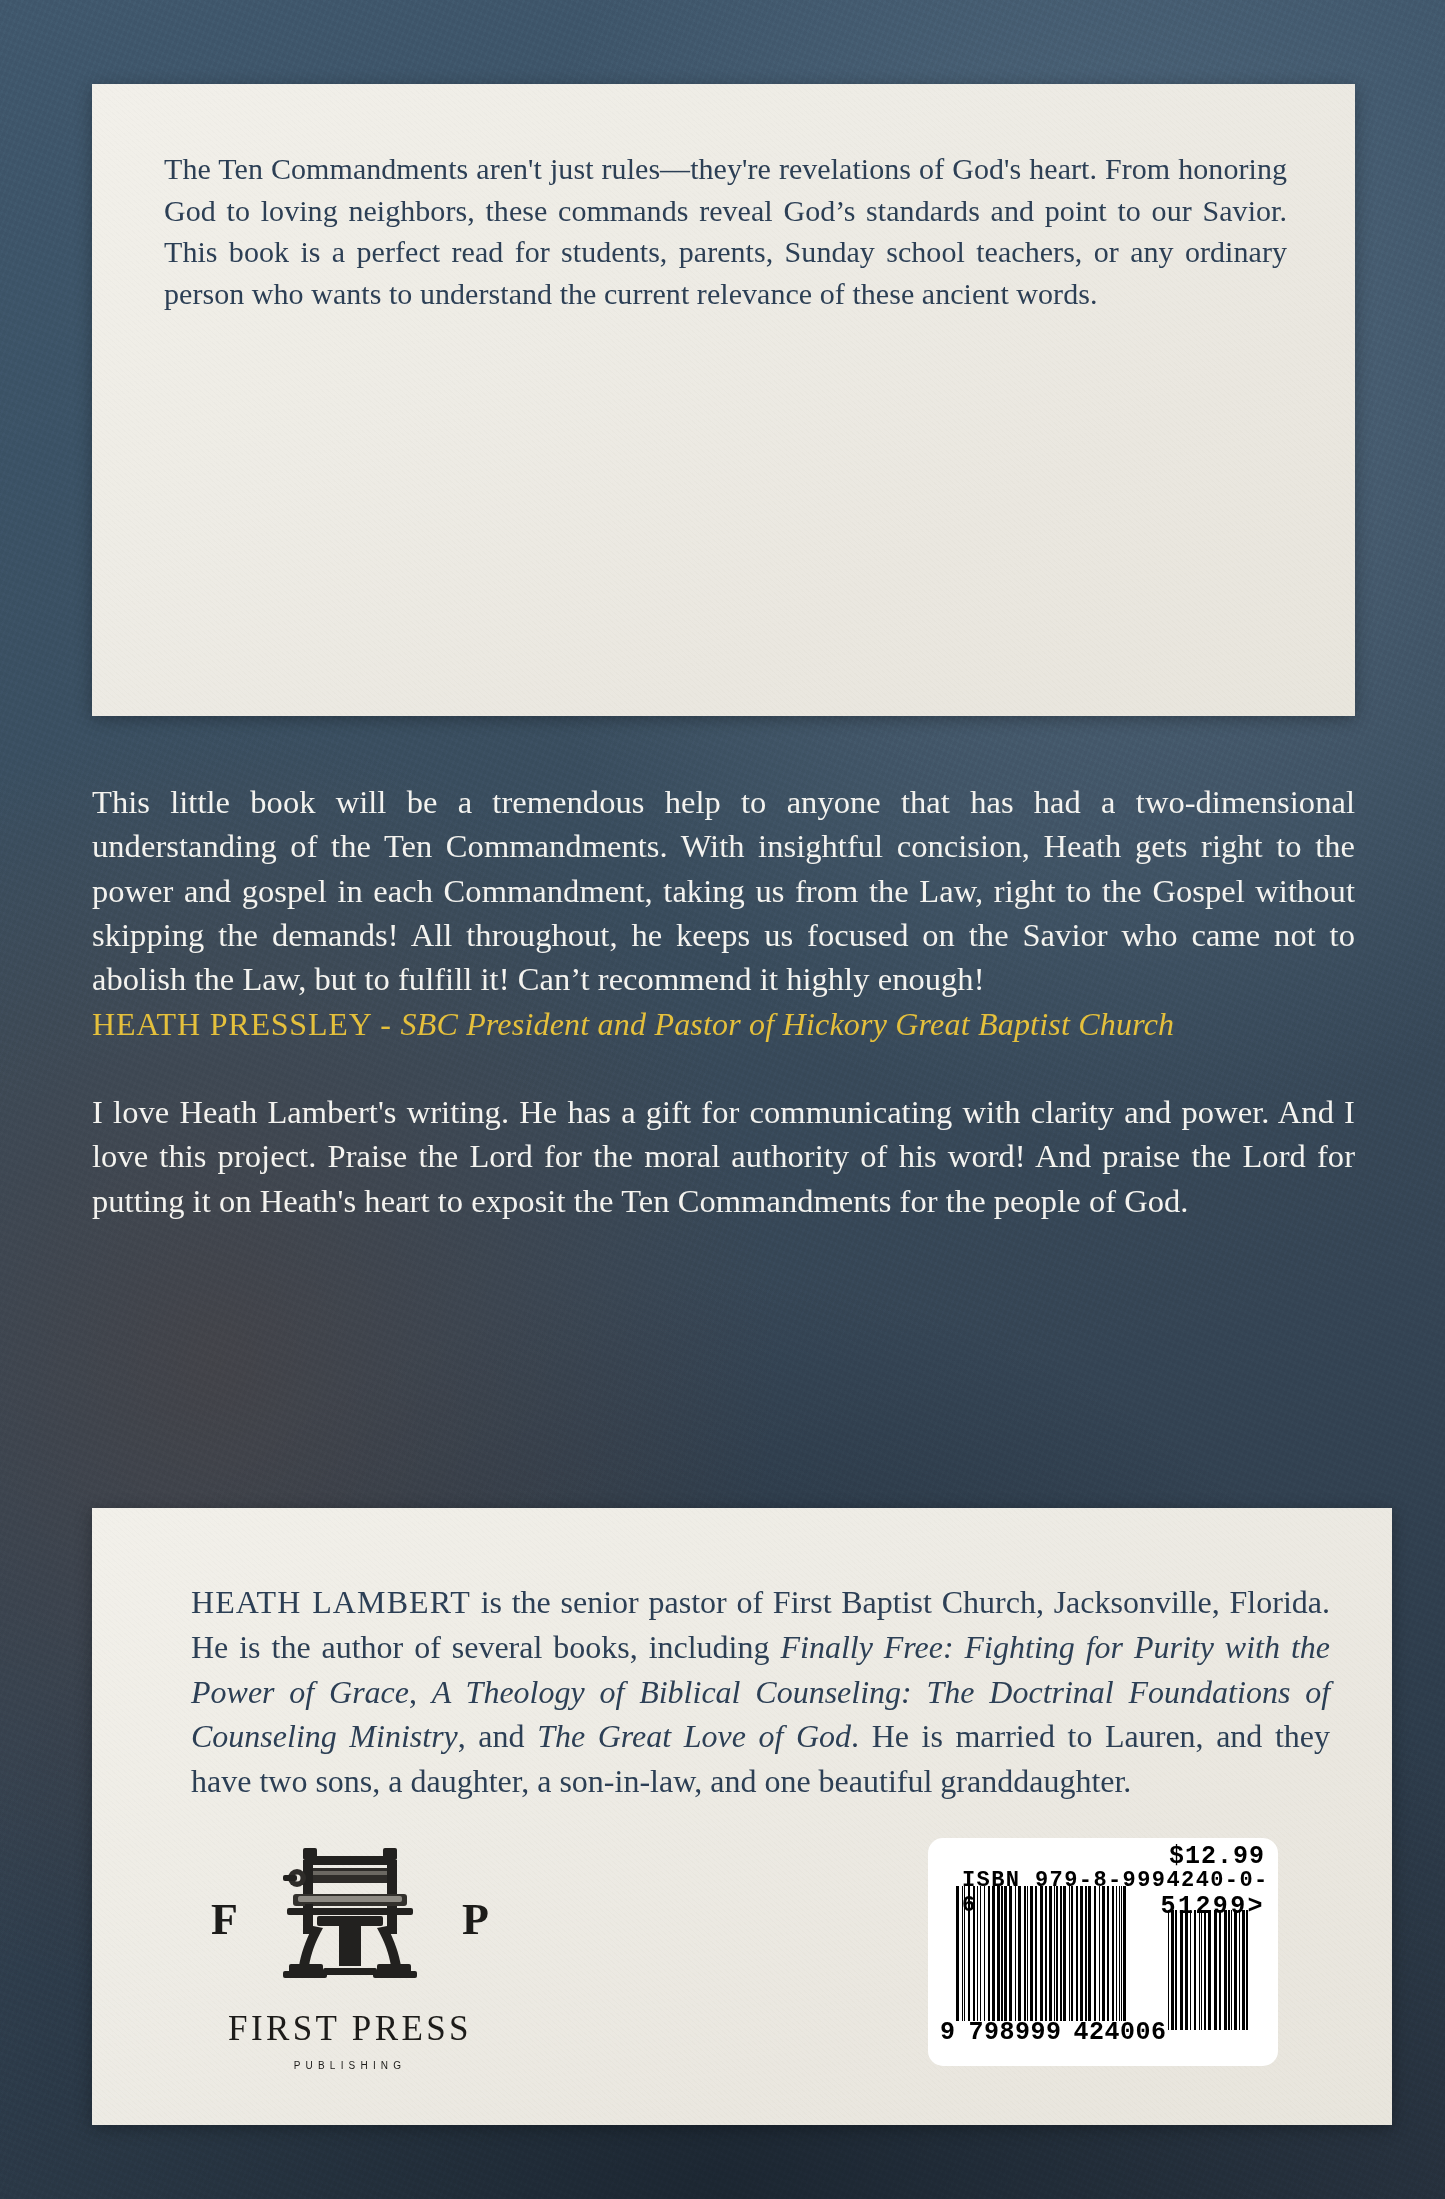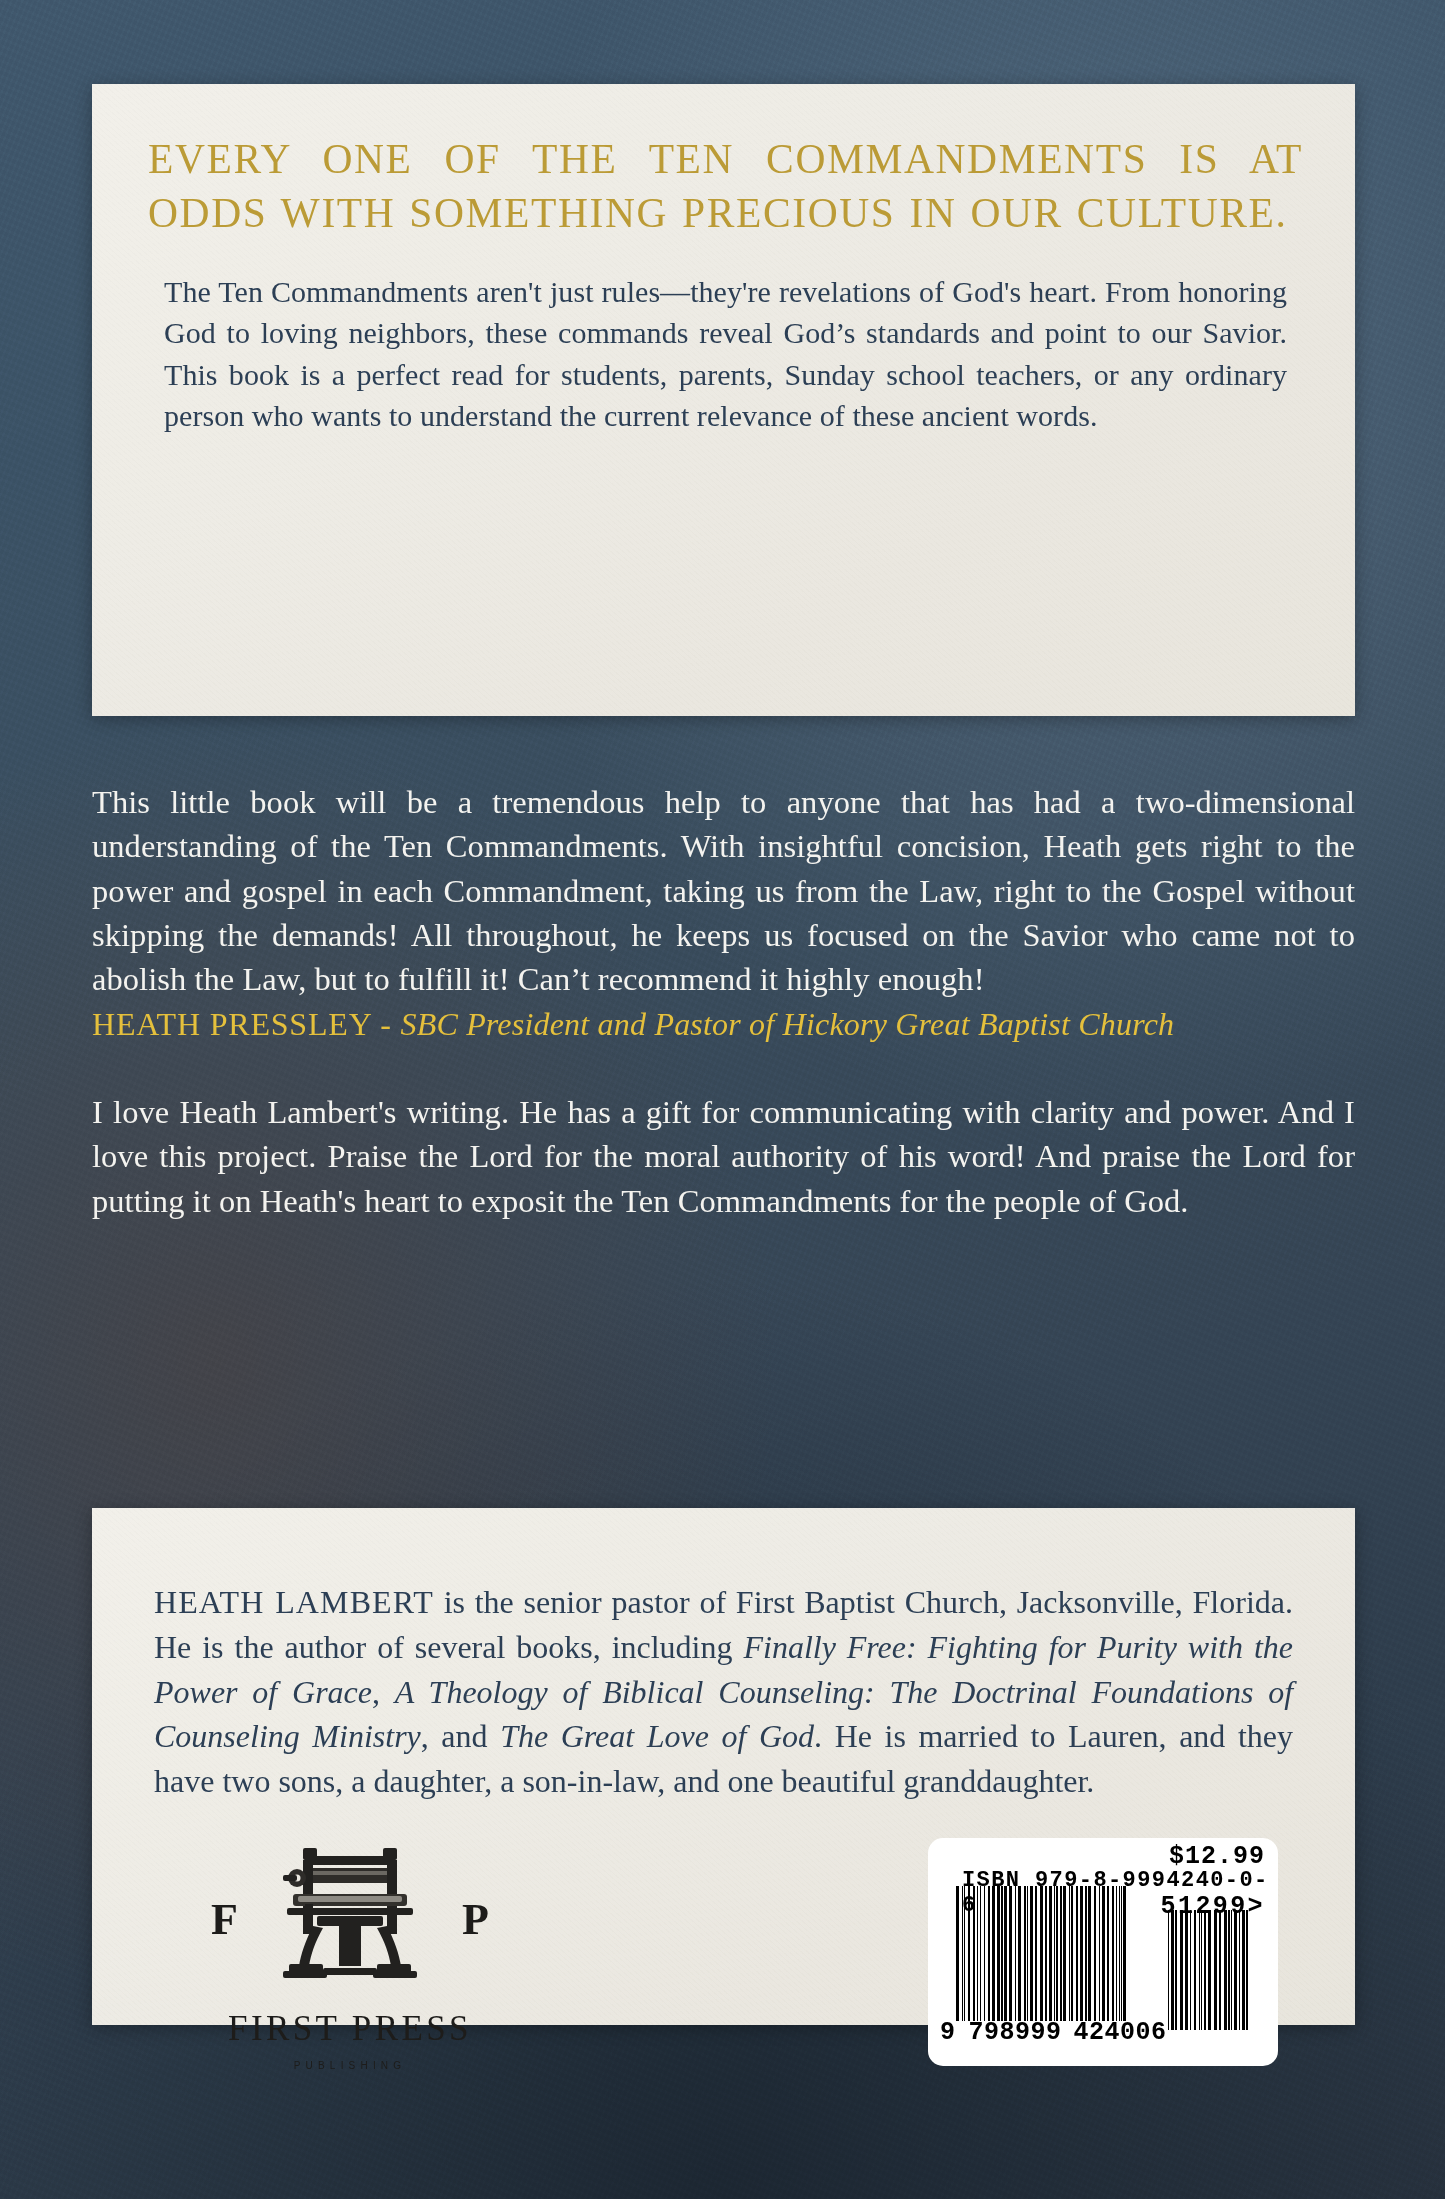--- a/index.html
+++ b/index.html
@@ -36,21 +36,21 @@
     background:
       repeating-linear-gradient(41deg, rgba(0,0,0,0.012) 0px, rgba(0,0,0,0.012) 1px, rgba(255,255,255,0.02) 1px, rgba(255,255,255,0.02) 4px),
       linear-gradient(150deg, #f2f0ea 0%, #eeece5 35%, #eae7df 70%, #e8e5dc 100%);
     box-shadow: 0 3px 16px rgba(0,0,0,0.30);
     z-index: 3;
   }
   #hero-panel {
     left: 92px; top: 84px; width: 1263px; height: 632px;
   }
   #author-panel {
-    left: 92px; top: 1508px; width: 1263px; height: 517px;
+    left: 92px; top: 1508px; width: 1263px; height: 617px; padding-left: 37px;
   }
 
   
   .hero-inner { padding: 48px 52px 0 56px; }
   .headline {
     color: #bb9b36;
     font-size: 41.5px;
     line-height: 1.31;
     letter-spacing: 1.6px;
     text-align: justify;
@@ -180,21 +180,20 @@
   .bc-digits .lead { margin-right: 13px; }
   .bc-digits .mid { margin-right: 12px; }
 </style>
 </head>
 <body>
 
 <div class="cover">
 
   <div class="panel" id="hero-panel">
     <div class="hero-inner">
-      <h1 class="headline">EVERY ONE OF THE TEN COMMANDMENTS IS AT ODDS WITH SOMETHING PRECIOUS IN OUR CULTURE.</h1>
       <p class="hero-body">The Ten Commandments aren't just rules—they're revelations of God's heart. From honoring God to loving neighbors, these commands reveal God’s standards and point to our Savior. This book is a perfect read for students, parents, Sunday school teachers, or any ordinary person who wants to understand the current relevance of these ancient words.</p>
     </div>
   </div>
 
   <div class="endorsements">
 
     <div class="endorse-block">
       <p class="endorse-text">This little book will be a tremendous help to anyone that has had a two-dimensional understanding of the Ten Commandments. With insightful concision, Heath gets right to the power and gospel in each Commandment, taking us from the Law, right to the Gospel without skipping the demands! All throughout, he keeps us focused on the Savior who came not to abolish the Law, but to fulfill it! Can’t recommend it highly enough!</p>
       <p class="endorse-attrib">
         <span class="who">HEATH PRESSLEY</span><span class="who"> - </span><span class="role">SBC President and Pastor of Hickory Great Baptist Church</span>

